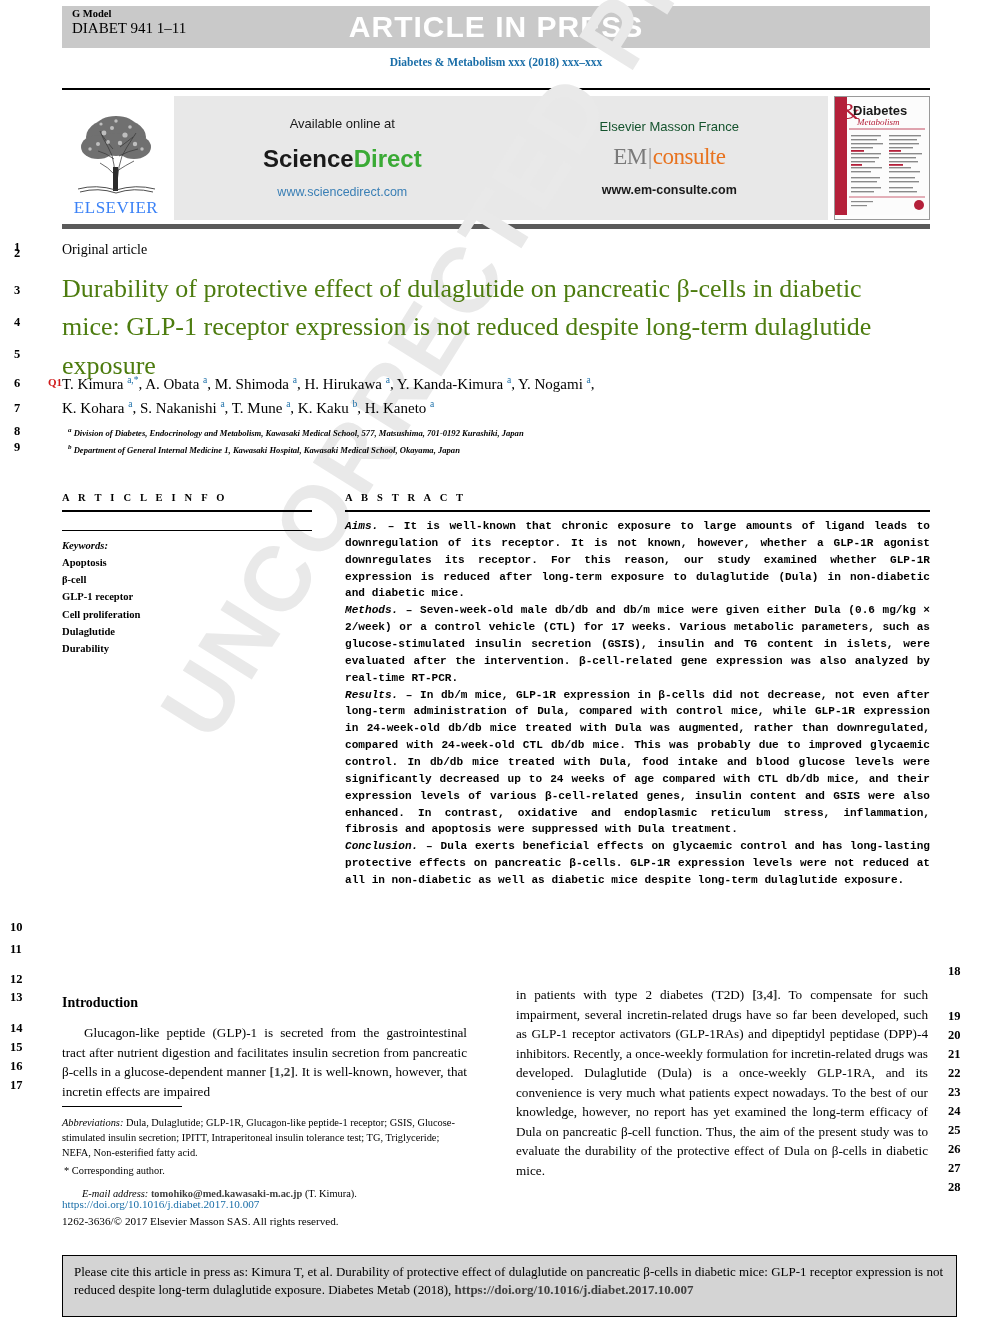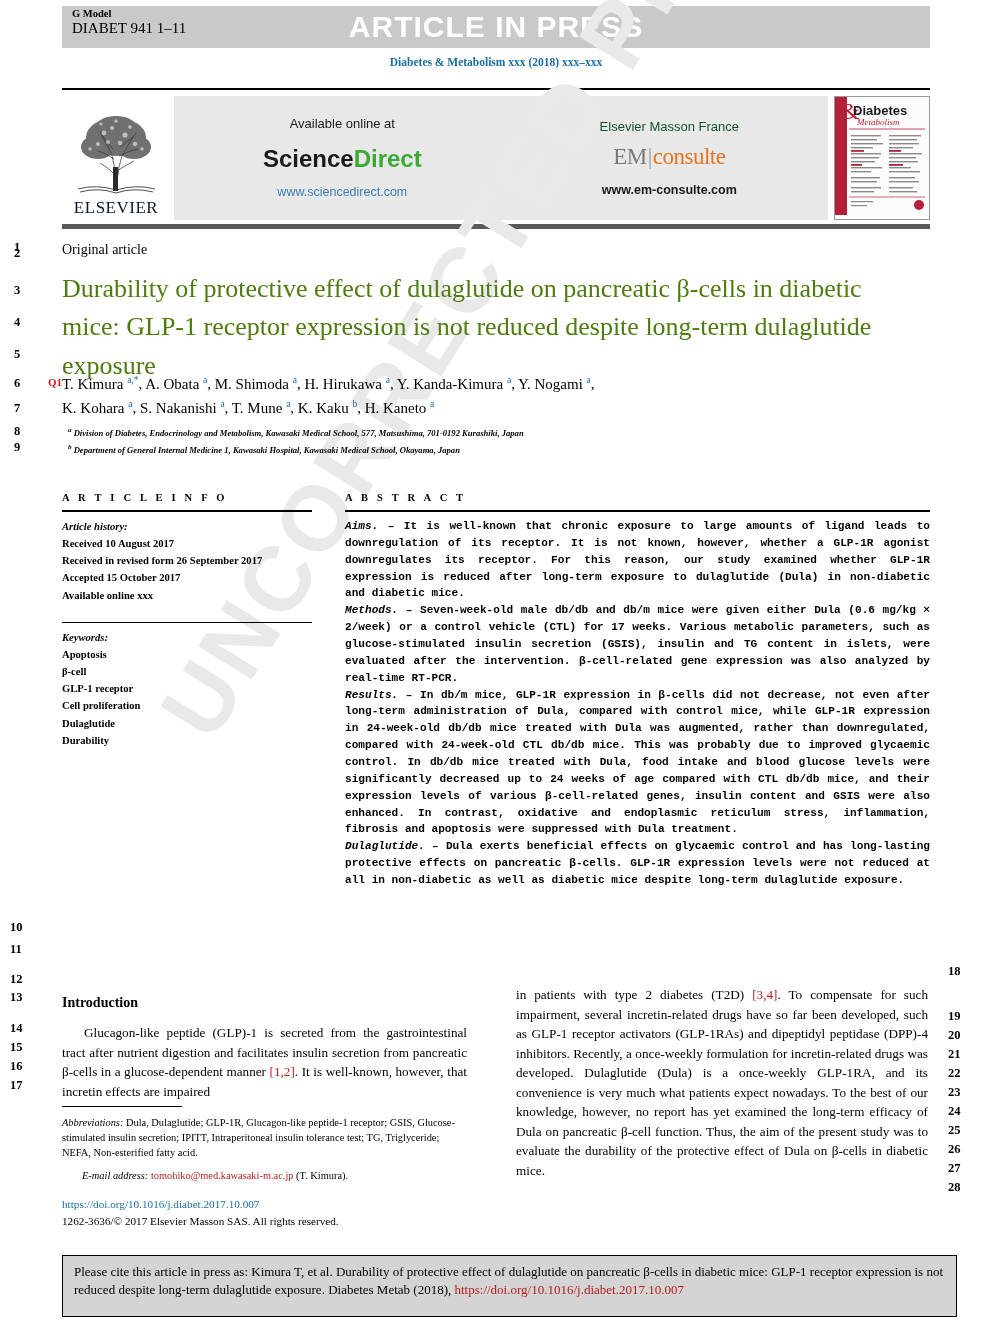--- a/index.html
+++ b/index.html
@@ -107,21 +107,21 @@
     flex-direction: column;
     align-items: center;
     justify-content: flex-end;
     padding-bottom: 2px;
   }
   .tree-svg { display:block; }
   .elsevier-word {
     font-family: "Liberation Serif", serif;
     font-size: 17px;
     letter-spacing: 0.5px;
-    color: #0f172a;
+    color: #3b82f6;
     margin-top: 1px;
   }
   .sd-box {
     flex: 1;
     background: #e8e8e8;
     display: flex;
     align-items: center;
     justify-content: space-around;
     margin: 0 6px 0 4px;
     padding: 6px 0;
@@ -311,21 +311,21 @@
     margin-bottom: 12px;
   }
   .body-text {
     font-family: "Liberation Serif", serif;
     font-size: 13.2px;
     line-height: 1.48;
     text-align: justify;
   }
   .body-text p { margin: 0; text-indent: 22px; }
   .body-text p.noind { text-indent: 0; }
-  .ref { color: #b91c1c; }
+  .ref { color: #404040; font-weight: bold; }
 
   
   .footnotes {
     position: absolute;
     left: 62px; top: 1106px;
     width: 405px;
     z-index: 6;
   }
   .fn-rule { width: 120px; border-top: 1.1px solid #000; margin-bottom: 4px; }
   .fn-text {
@@ -532,47 +532,40 @@
   <div>K. Kohara <sup>a</sup>, S. Nakanishi <sup>a</sup>, T. Mune <sup>a</sup>, K. Kaku <sup>b</sup>, H. Kaneto <sup>a</sup></div>
 </div>
 <div class="affils">
   <div><sup>a</sup> <span>Division of Diabetes, Endocrinology and Metabolism, Kawasaki Medical School, 577, Matsushima, 701-0192 Kurashiki, Japan</span></div>
   <div><sup>b</sup> <span>Department of General Internal Medicine 1, Kawasaki Hospital, Kawasaki Medical School, Okayama, Japan</span></div>
 </div>
 
 <div class="info-col">
   <div class="sec-head">A R T I C L E   I N F O</div>
   <div class="rule-med"></div>
-  <div class="hist">
-    <div class="it">Article history:</div>
-    <div>Received 10 August 2017</div>
-    <div>Received in revised form 26 September 2017</div>
-    <div>Accepted 15 October 2017</div>
-    <div>Available online xxx</div>
-  </div>
   <div class="rule-thin" style="margin-top:18px;"></div>
   <div class="kw">
     <div class="it">Keywords:</div>
     <div>Apoptosis</div>
     <div>β-cell</div>
     <div>GLP-1 receptor</div>
     <div>Cell proliferation</div>
     <div>Dulaglutide</div>
     <div>Durability</div>
   </div>
 </div>
 
 <div class="abs-col">
   <div class="sec-head">A B S T R A C T</div>
   <div class="rule-med"></div>
   <div class="abstract-body">
     <p><span class="lead">Aims.</span><span> – It is well-known that chronic exposure to large amounts of ligand leads to downregulation of its receptor. It is not known, however, whether a GLP-1R agonist downregulates its receptor. For this reason, our study examined whether GLP-1R expression is reduced after long-term exposure to dulaglutide (Dula) in non-diabetic and diabetic mice.</span></p>
     <p><span class="lead">Methods.</span><span> – Seven-week-old male db/db and db/m mice were given either Dula (0.6 mg/kg × 2/week) or a control vehicle (CTL) for 17 weeks. Various metabolic parameters, such as glucose-stimulated insulin secretion (GSIS), insulin and TG content in islets, were evaluated after the intervention. β-cell-related gene expression was also analyzed by real-time RT-PCR.</span></p>
     <p><span class="lead">Results.</span><span> – In db/m mice, GLP-1R expression in β-cells did not decrease, not even after long-term administration of Dula, compared with control mice, while GLP-1R expression in 24-week-old db/db mice treated with Dula was augmented, rather than downregulated, compared with 24-week-old CTL db/db mice. This was probably due to improved glycaemic control. In db/db mice treated with Dula, food intake and blood glucose levels were significantly decreased up to 24 weeks of age compared with CTL db/db mice, and their expression levels of various β-cell-related genes, insulin content and GSIS were also enhanced. In contrast, oxidative and endoplasmic reticulum stress, inflammation, fibrosis and apoptosis were suppressed with Dula treatment.</span></p>
-    <p><span class="lead">Dulaglutide.</span><span> – Dula exerts beneficial effects on glycaemic control and has long-lasting protective effects on pancreatic β-cells. GLP-1R expression levels were not reduced at all in non-diabetic as well as diabetic mice despite long-term dulaglutide exposure.</span></p>
+    <p><span class="lead">Conclusion.</span><span> – Dula exerts beneficial effects on glycaemic control and has long-lasting protective effects on pancreatic β-cells. GLP-1R expression levels were not reduced at all in non-diabetic as well as diabetic mice despite long-term dulaglutide exposure.</span></p>
   </div>
 </div>
 
 <div class="col-left">
   <div class="body-head">Introduction</div>
   <div class="body-text">
     <p>
       Glucagon-like peptide (GLP)-1 is secreted from the gastrointestinal tract after nutrient digestion and facilitates insulin secretion from pancreatic β-cells in a glucose-dependent manner <span class="ref">[1,2]</span>. It is well-known, however, that incretin effects are impaired
     </p>
   </div>
@@ -584,20 +577,23 @@
       in patients with type 2 diabetes (T2D) <span class="ref">[3,4]</span>. To compensate for such impairment, several incretin-related drugs have so far been developed, such as GLP-1 receptor activators (GLP-1RAs) and dipeptidyl peptidase (DPP)-4 inhibitors. Recently, a once-weekly formulation for incretin-related drugs was developed. Dulaglutide (Dula) is a once-weekly GLP-1RA, and its convenience is very much what patients expect nowadays. To the best of our knowledge, however, no report has yet examined the long-term efficacy of Dula on pancreatic β-cell function. Thus, the aim of the present study was to evaluate the durability of the protective effect of Dula on β-cells in diabetic mice.
     </p>
   </div>
 </div>
 
 <div class="footnotes">
   <div class="fn-rule"></div>
   <div class="fn-text">
     <span class="it">Abbreviations:</span><span> Dula, Dulaglutide; GLP-1R, Glucagon-like peptide-1 receptor; GSIS, Glucose-stimulated insulin secretion; IPITT, Intraperitoneal insulin tolerance test; TG, Triglyceride; NEFA, Non-esterified fatty acid.</span>
   </div>
+  <div class="fn-text fn-corr">
+    <span>*</span>&nbsp;<span>Corresponding author.</span>
+  </div>
   <div class="fn-text fn-mail">
     <span class="it">E-mail address:</span>
     <span class="ref">tomohiko@med.kawasaki-m.ac.jp</span><span> (T. Kimura).</span>
   </div>
 </div>
 
 <div class="doi-block">
   <div class="doi-link">https://doi.org/10.1016/j.diabet.2017.10.007</div>
   <div>1262-3636/© 2017 Elsevier Masson SAS. All rights reserved.</div>
 </div>

